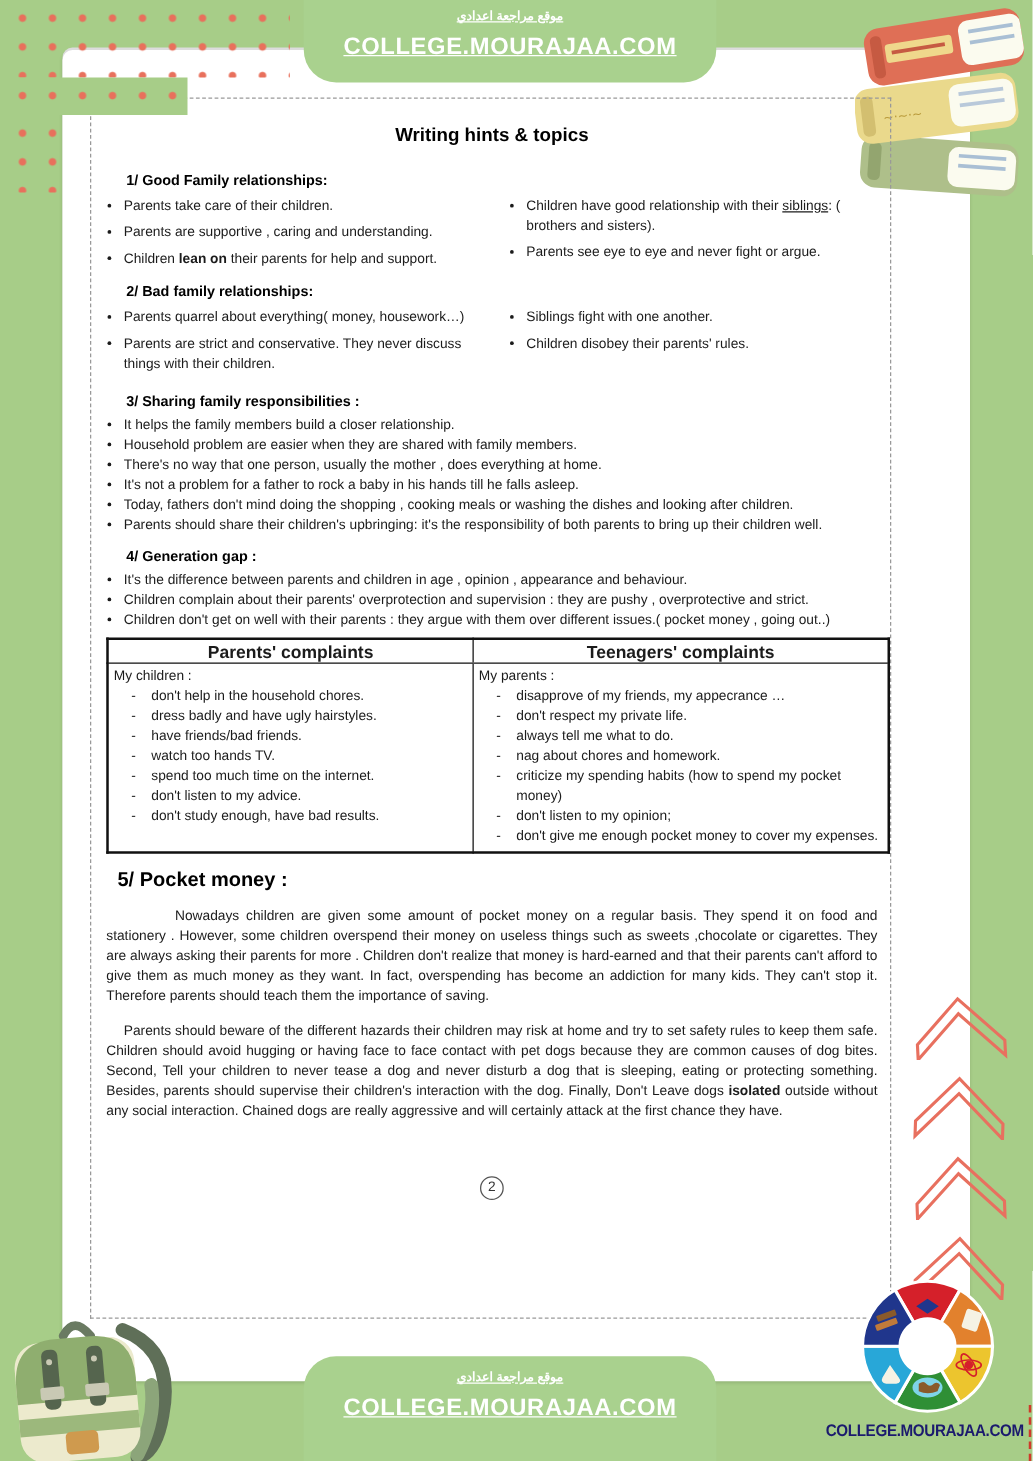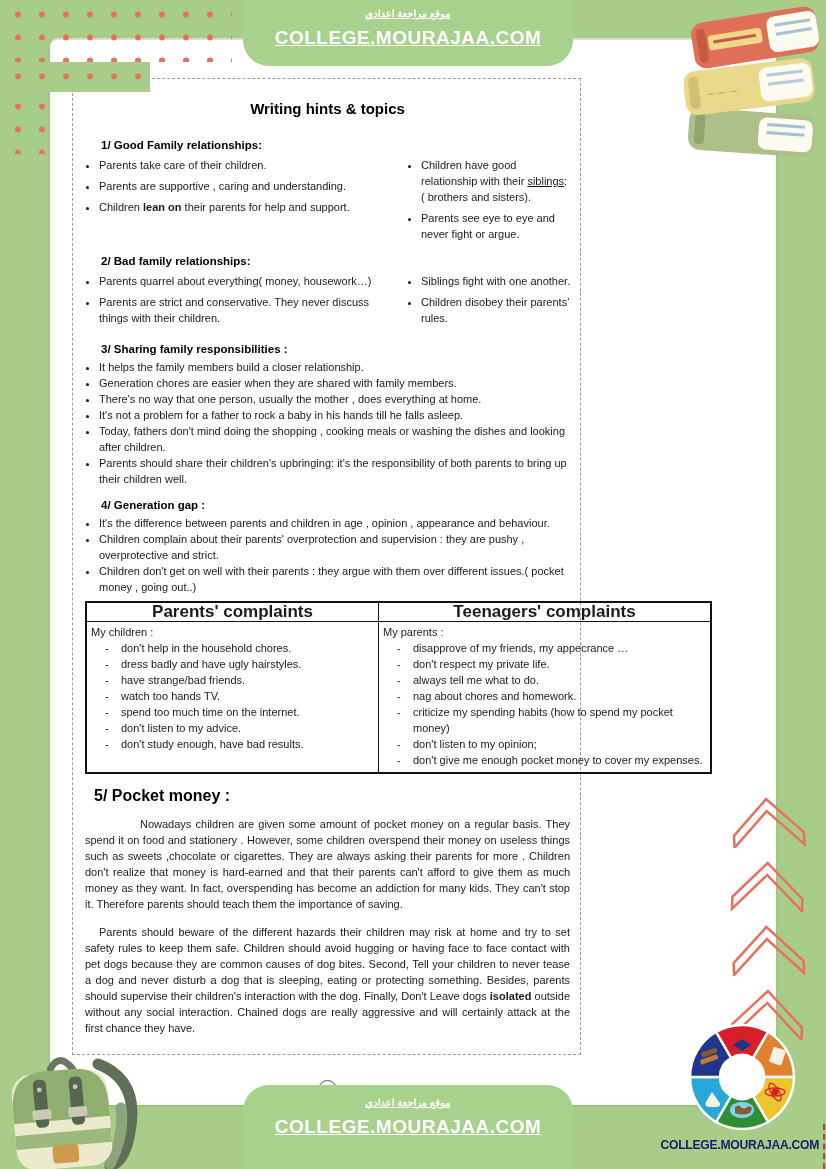--- a/index.html
+++ b/index.html
@@ -25,34 +25,34 @@
   .dots-c { left:0; top:92px; width:48px; height:62px; }
   
   .banner { position:absolute; left:243px; width:330px; background:#a9d18e; z-index:4;
             text-align:center; color:#fff; }
   .banner-top { top:0; height:66px; border-radius:0 0 26px 26px; padding-top:3px; box-sizing:border-box;}
   .banner-bottom { top:1085px; height:84px; border-radius:26px 26px 0 0; padding-top:7px; box-sizing:border-box;}
   .banner .ar { font-size:10px; font-weight:bold; text-decoration:underline; line-height:22px; }
   .banner .url { font-size:19px; font-weight:bold; text-decoration:underline; letter-spacing:.5px; line-height:26px;}
   
   .page {
-    position:absolute; left:72px; top:78px; width:509px; height:977px;
+    position:absolute; left:72px; top:78px; width:641px; height:977px;
     border:1px dashed #999; box-sizing:border-box; z-index:2;
     padding:8px 8px 0 10px; font-size:11px; line-height:16px; color:#1b1b1b;
   }
   .doc-title { text-align:center; font-weight:bold; font-size:15px; margin:14px 0 20px 0; color:#000; }
   .sec-h { font-weight:bold; font-size:11.5px; margin:4px 0 2px 18px; color:#000; }
   .sec-h.wide { margin-left:11px; font-size:16px; }
   .twocol { display:grid; grid-template-columns:308px 1fr; column-gap:14px; }
   ul.bullets { margin:2px 0 2px 0; padding-left:16px; list-style:disc; }
   ul.bullets.spaced li { margin-bottom:5px; }
   ul.bullets.tight li { margin-bottom:0; }
   
   table.cmp { border-collapse:collapse; width:627px; margin:6px 0 0 2px; border:2px solid #111; }
-  table.cmp th { border-bottom:1.5px solid #111; font-weight:bold; font-size:17px; text-align:center; padding:1px 2px; }
+  table.cmp th { border-bottom:1.5px solid #111; font-weight:bold; font-size:14px; text-align:center; padding:1px 2px; }
   table.cmp td { vertical-align:top; padding:2px 4px 4px 4px;margin-left:36px; }
   table.cmp td.c2, table.cmp th.c2 { border-left:1.5px solid #111; }
   table.cmp td.c1 { width:283px; }
   ul.dash { list-style:none; margin:0; padding-left:30px; }
   ul.dash li { position:relative; }
   ul.dash li::before { content:"-"; position:absolute; left:-16px; }
   
   .para { margin:12px 2px 0 2px; text-align:justify; }
   .para.indent-big { text-indent:55px; }
   .para.indent-sm { text-indent:14px; }
@@ -146,21 +146,21 @@
       </ul>
     <ul class="bullets spaced">
         <li>Siblings fight with one another.</li>
         <li>Children disobey their parents' rules.</li>
       </ul>
   </div>
 
   <div class="sec-h" style="margin-top:8px">3/ Sharing family responsibilities :</div>
   <ul class="bullets tight">
       <li>It helps the family members build a closer relationship.</li>
-      <li>Generation chores are easier when they are shared with family members.</li>
+      <li>Household problem are easier when they are shared with family members.</li>
       <li>There's no way that one person, usually the mother , does everything at home.</li>
       <li>It's not a problem for a father to rock a baby in his hands till he falls asleep.</li>
       <li>Today, fathers don't mind doing the shopping , cooking meals or washing the dishes and looking after children.</li>
       <li>Parents should share their children's upbringing: it's the responsibility of both parents to bring up their children well.</li>
     </ul>
 
   <div class="sec-h" style="margin-top:10px">4/ Generation gap :</div>
   <ul class="bullets tight">
       <li>It's the difference between parents and children in age , opinion , appearance and behaviour.</li>
       <li>Children complain about their parents' overprotection and supervision : they are pushy , overprotective and strict.</li>
@@ -172,21 +172,21 @@
         <tr>
       <th class="c1">Parents' complaints</th>
       <th class="c2">Teenagers' complaints</th>
     </tr>
     <tr>
       <td class="c1">
         <div>My children :</div>
         <ul class="dash">
               <li>don't help in the household chores.</li>
               <li>dress badly and have ugly hairstyles.</li>
-              <li>have strange/bad friends.</li>
+              <li>have friends/bad friends.</li>
               <li>watch too hands TV.</li>
               <li>spend too much time on the internet.</li>
               <li>don't listen to my advice.</li>
               <li>don't study enough, have bad results.</li>
             </ul>
       </td>
       <td class="c2">
         <div>My parents :</div>
         <ul class="dash">
               <li>disapprove of my friends, my appecrance …</li>

